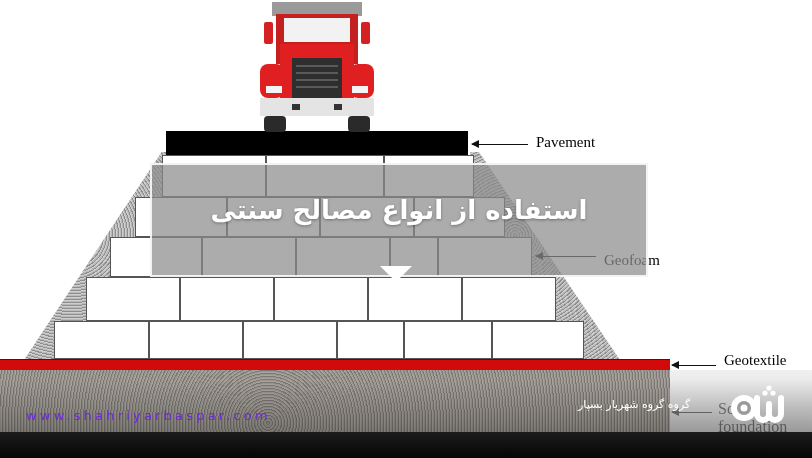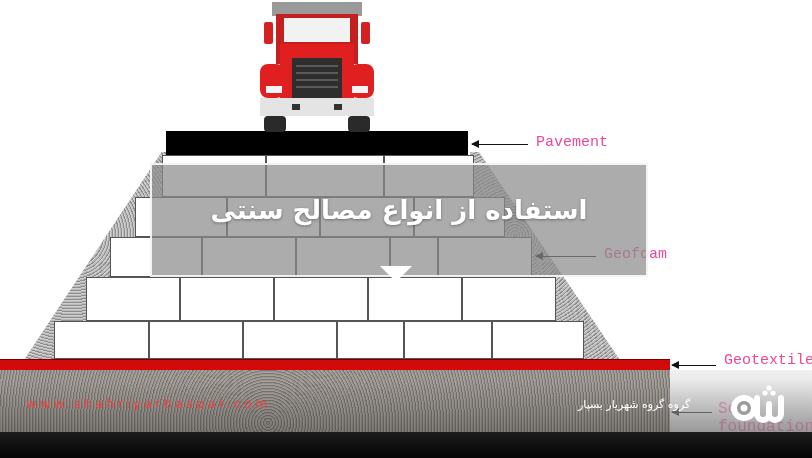--- a/index.html
+++ b/index.html
@@ -12,36 +12,36 @@
   .gravel-r { left: 470px; top: 152px; width: 150px; height: 208px; clip-path: polygon(0 0, 6% 0, 100% 100%, 0 100%); }
 
   .row { position: absolute; display: flex; }
   .block { box-sizing: border-box; border: 1px solid #555; background: #ffffff; height: 100%; }
 
   .pavement { left: 166px; top: 131px; width: 302px; height: 24px; background: #000; }
   .geotextile { left: 0; top: 359px; width: 670px; height: 10px; background: #d20a0a; border-top: 1px solid #7a0000; border-bottom: 1px solid #7a0000; }
   .soil { left: 0; top: 370px; width: 670px; height: 88px; background: repeating-radial-gradient(circle at 40% 60%, #9a958f 0 1px, #7d7873 1px 2px, #a8a39d 2px 3px); }
   .right-fade { left: 670px; top: 370px; width: 142px; height: 88px; background: linear-gradient(#f0f0f0, #bdbdbd); }
 
-  .label { position: absolute; font-family: Liberation Mono, monospace; font-size: 15px; color: #ec4899; }
+  .label { position: absolute; font-family: Liberation Serif, serif; font-size: 15px; color: #000000; }
   .arrow { position: absolute; height: 1px; background: #111; }
   .arrow::before { content: ""; position: absolute; left: -1px; top: -4px; border-right: 8px solid #111; border-top: 4px solid transparent; border-bottom: 4px solid transparent; }
 
   
   .truck { left: 258px; top: 0; width: 118px; height: 132px; }
 
   
   .overlay { left: 150px; top: 163px; width: 498px; height: 114px; background: rgba(140,140,140,0.72); border: 2px solid rgba(255,255,255,0.85); box-sizing: border-box; }
   .overlay-title { position: absolute; left: 0; right: 0; top: 30px; text-align: center; direction: rtl; font-family: "DejaVu Sans", sans-serif; font-weight: bold; font-size: 26px; color: #ffffff; text-shadow: 0 1px 3px rgba(0,0,0,0.35); }
   .down-tri { left: 380px; top: 266px; width: 0; height: 0; border-left: 16px solid transparent; border-right: 16px solid transparent; border-top: 16px solid #ffffff; }
 
   
   .bottom-dark { left: 0; top: 432px; width: 812px; height: 26px; background: linear-gradient(#1c1c1c, #050505); }
   .bottom-shade { left: 0; top: 380px; width: 812px; height: 52px; background: linear-gradient(rgba(0,0,0,0), rgba(0,0,0,0.25)); }
-  .site-url { left: 26px; top: 396px; font-family: "DejaVu Sans", sans-serif; font-size: 13px; letter-spacing: 3.2px; color: #ef4444; }
+  .site-url { left: 26px; top: 408px; font-family: "DejaVu Sans", sans-serif; font-size: 13px; letter-spacing: 3.2px; color: #6d28d9; }
   .company { left: 578px; top: 398px; direction: rtl; font-family: "DejaVu Sans", sans-serif; font-size: 11px; color: #ffffff; }
   .logo { left: 728px; top: 384px; width: 58px; height: 40px; }
 </style>
 </head>
 <body>
 
 <div class="gravel-l"></div>
 <div class="gravel-r"></div>
 
 <div class="row" style="left:162px;top:155px;width:312px;height:42px;">
@@ -106,21 +106,21 @@
 </svg>
 
 <div class="abs geotextile"></div>
 <div class="abs soil"></div>
 <div class="abs right-fade"></div>
 
 <div class="arrow" style="left:472px;top:144px;width:56px;"></div>
 <div class="label" style="left:536px;top:134px;">Pavement</div>
 
 <div class="arrow" style="left:536px;top:256px;width:60px;"></div>
-<div class="label" style="left:604px;top:246px;">Geofoam</div>
+<div class="label" style="left:604px;top:252px;">Geofoam</div>
 
 <div class="arrow" style="left:672px;top:365px;width:44px;"></div>
 <div class="label" style="left:724px;top:352px;">Geotextile</div>
 
 <div class="arrow" style="left:672px;top:412px;width:40px;opacity:0.5;"></div>
 <div class="label" style="left:718px;top:400px;font-size:16px;opacity:0.45;">Soil foundation</div>
 
 <div class="abs overlay">
   <div class="overlay-title">استفاده از انواع مصالح سنتی</div>
 </div>

